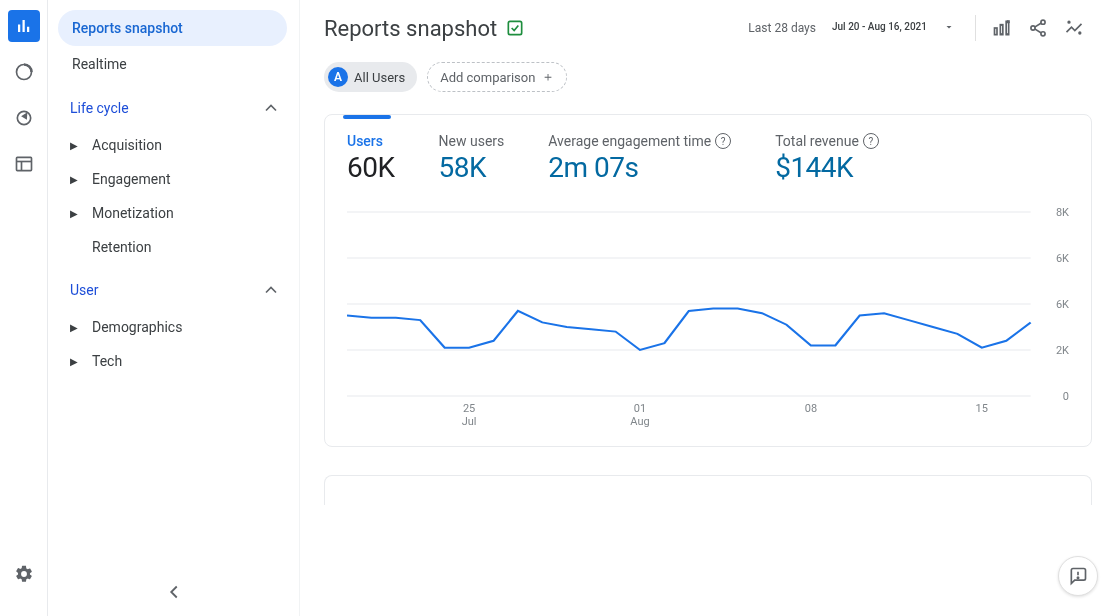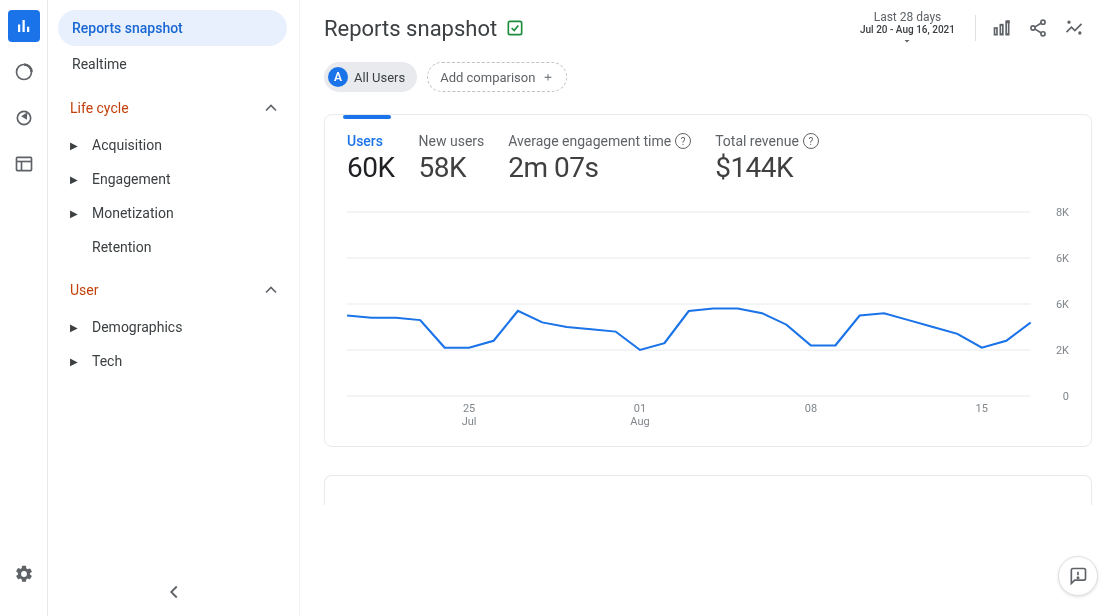--- a/index.html
+++ b/index.html
@@ -46,21 +46,21 @@
     font-size: 14px;
     color: #3c4043;
     cursor: pointer;
     margin: 0 0 0 -6px;
   }
   .nav-item.selected { background: #e8f0fe; color: #1967d2; font-weight: 500;}
   .section-header {
     height: 40px;
     display: flex; align-items: center;
     font-size: 14px;
-    color: #c2410c;
+    color: #1d4ed8;
     padding: 0 6px;
     cursor: pointer;
     justify-content: space-between;
     margin-top: 6px;
   }
   .sub-item {
     height: 34px; display: flex; align-items: center;
     padding: 0 6px 0 6px;
     font-size: 14px; color: #3c4043;
     cursor: pointer;
@@ -82,21 +82,21 @@
   .topbar {
     height: 56px;
     display: flex; align-items: center;
     padding: 0 24px 0 24px;
     justify-content: space-between;
   }
   .title-wrap { display: flex; align-items: center; gap: 8px;}
   .title { font-size: 22px; color: #3c4043; font-weight: 400;}
   .title-icon { width: 20px; height: 20px; }
   .right-controls { display: flex; align-items: center; gap: 0;}
-  .date-range { display: flex; align-items: center; gap: 0; margin-right: 12px; cursor: pointer; flex-direction: column;}
+  .date-range { display: flex; gap: 16px; margin-right: 12px; cursor: pointer;}
   .date-prefix { font-size: 12px; color: #5f6368;}
   .date-text { font-size: 10px; color: #3c4043; font-weight: 500;}
   .dropdown-caret { color: #5f6368;}
   .divider-v { width: 1px; height: 26px; background: #e0e0e0; margin: 0 8px;}
   .tool-icon {
     width: 36px; height: 36px; display: flex; align-items: center; justify-content: center;
     color: #5f6368; cursor: pointer; border-radius: 50%;
   }
   .chips-row {
     padding: 6px 24px 14px;
@@ -125,25 +125,25 @@
   .card {
     border: 1px solid #e8eaed;
     border-radius: 8px;
     padding: 18px 22px 20px;
     position: relative;
   }
   .card .active-tab-bar {
     position: absolute; top: 0; left: 18px;
     width: 48px; height: 4px; background: #1a73e8; border-radius: 2px;
   }
-  .metrics-row { display: flex; gap: 24px; }
+  .metrics-row { display: flex; gap: 44px; }
   .metric { cursor: default;}
   .metric.active .label { color: #1a73e8; font-weight: 500;}
   .metric .label { font-size: 14px; color: #5f6368; display:flex; align-items:center; gap:4px;}
-  .metric .value { font-size: 28px; color: #404040; margin-top: 2px; letter-spacing: -0.5px;}
+  .metric .value { font-size: 28px; color: #0369a1; margin-top: 2px; letter-spacing: -0.5px;}
   .metric.active .value { color: #202124;}
   .help-circle { width:16px;height:16px;border:1.5px solid #5f6368;border-radius:50%;display:inline-flex;align-items:center;justify-content:center;font-size:10px;color:#5f6368;}
   .chart-area { margin-top: 22px; position: relative; height: 220px; }
   .chart-area svg { width: 100%; height: 100%; display:block;}
   .y-label { position:absolute; right:0; font-size:11px; color:#80868b; transform: translateY(-50%);}
   .x-label { position:absolute; font-size:11px; color:#80868b; text-align:center; transform: translateX(-50%);}
   .x-label .sub { display:block; font-size:11px; color:#80868b;}
   .next-card-stub { height: 30px; margin-top: 28px; border:1px solid #e8eaed; border-radius:8px 8px 0 0; border-bottom:none;}
   .feedback-fab {
     position: absolute; right: 18px; bottom: 20px;

